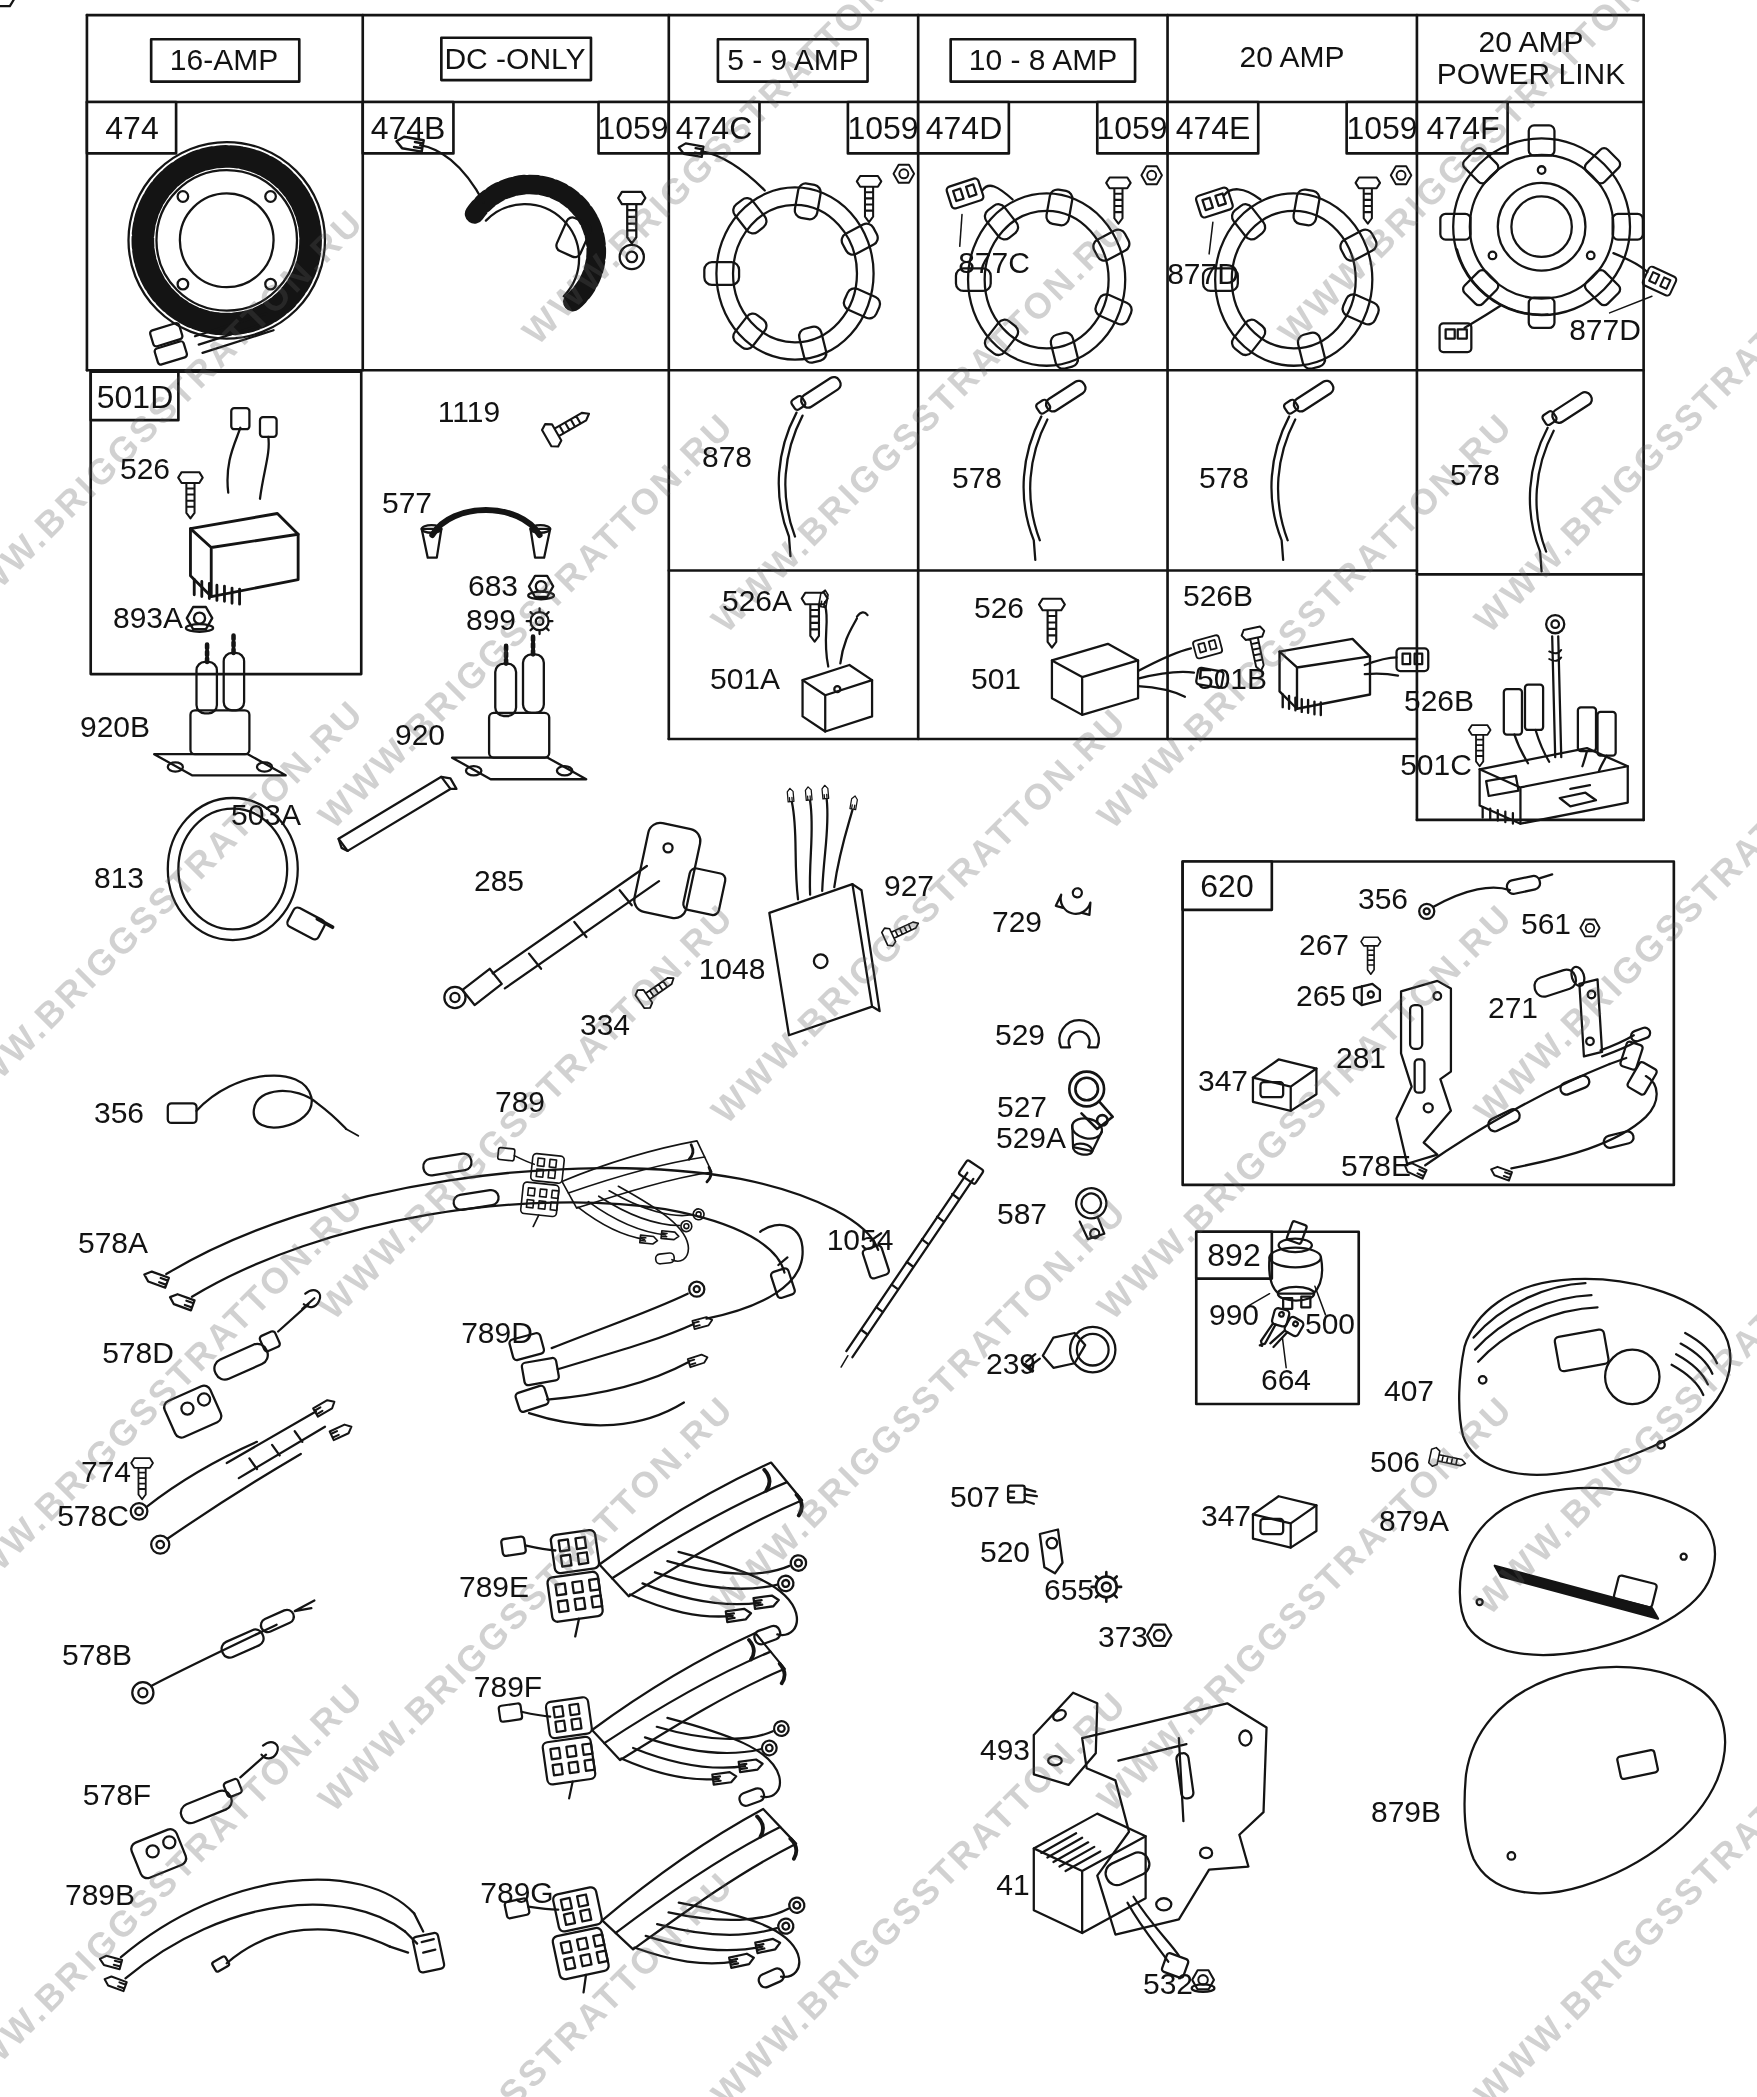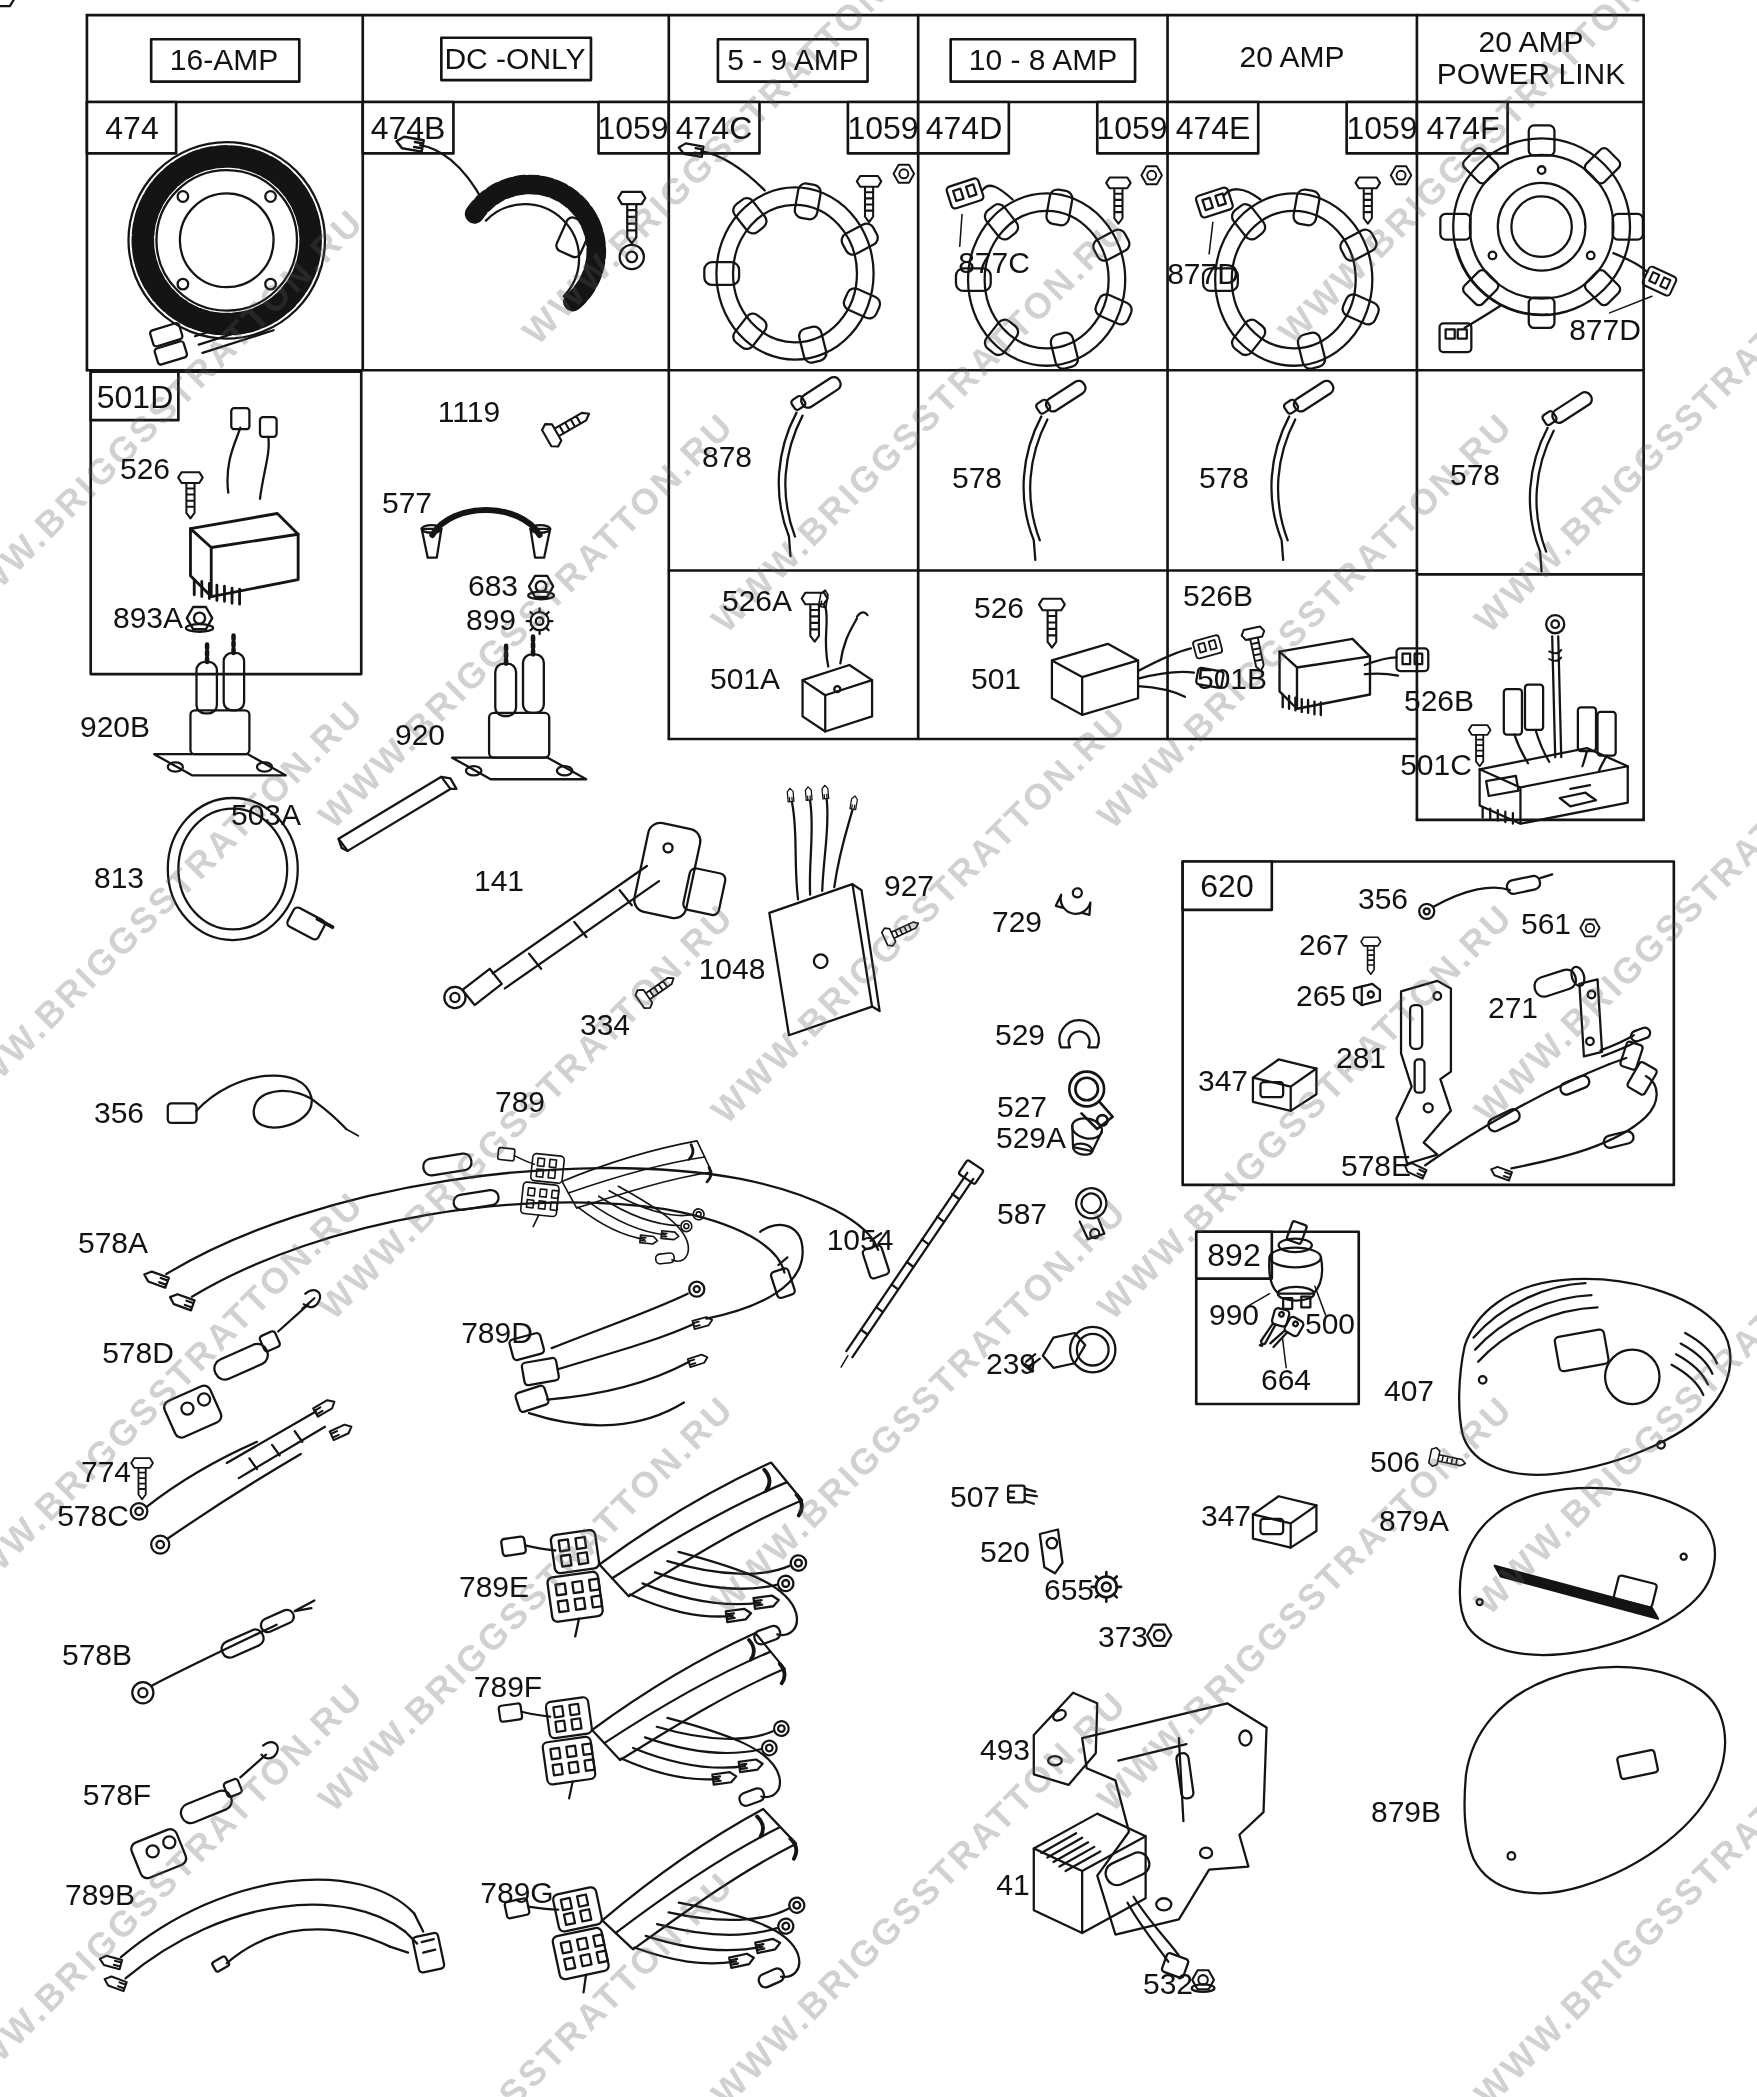--- a/index.html
+++ b/index.html
@@ -750,21 +750,21 @@
 <span class="lbl" style="left:1218px;top:596px">526B</span>
 <span class="lbl" style="left:1232px;top:679px">501B</span>
 <span class="lbl" style="left:1439px;top:701px">526B</span>
 <span class="lbl" style="left:1436px;top:765px">501C</span>
 <span class="lbl" style="left:148px;top:618px">893A</span>
 <span class="lbl" style="left:115px;top:727px">920B</span>
 <span class="lbl" style="left:420px;top:735px">920</span>
 <span class="lbl" style="left:266px;top:815px">503A</span>
 <span class="lbl" style="left:119px;top:878px">813</span>
 <span class="lbl" style="left:119px;top:1113px">356</span>
-<span class="lbl" style="left:499px;top:881px">141</span>
+<span class="lbl" style="left:499px;top:881px">285</span>
 <span class="lbl" style="left:605px;top:1025px">334</span>
 <span class="lbl" style="left:520px;top:1102px">789</span>
 <span class="lbl" style="left:732px;top:969px">1048</span>
 <span class="lbl" style="left:909px;top:886px">927</span>
 <span class="lbl" style="left:1017px;top:922px">729</span>
 <span class="lbl" style="left:1020px;top:1035px">529</span>
 <span class="lbl" style="left:1031px;top:1138px">529A</span>
 <span class="lbl" style="left:860px;top:1240px">1054</span>
 <span class="lbl" style="left:1022px;top:1107px">527</span>
 <span class="lbl" style="left:1022px;top:1214px">587</span>

